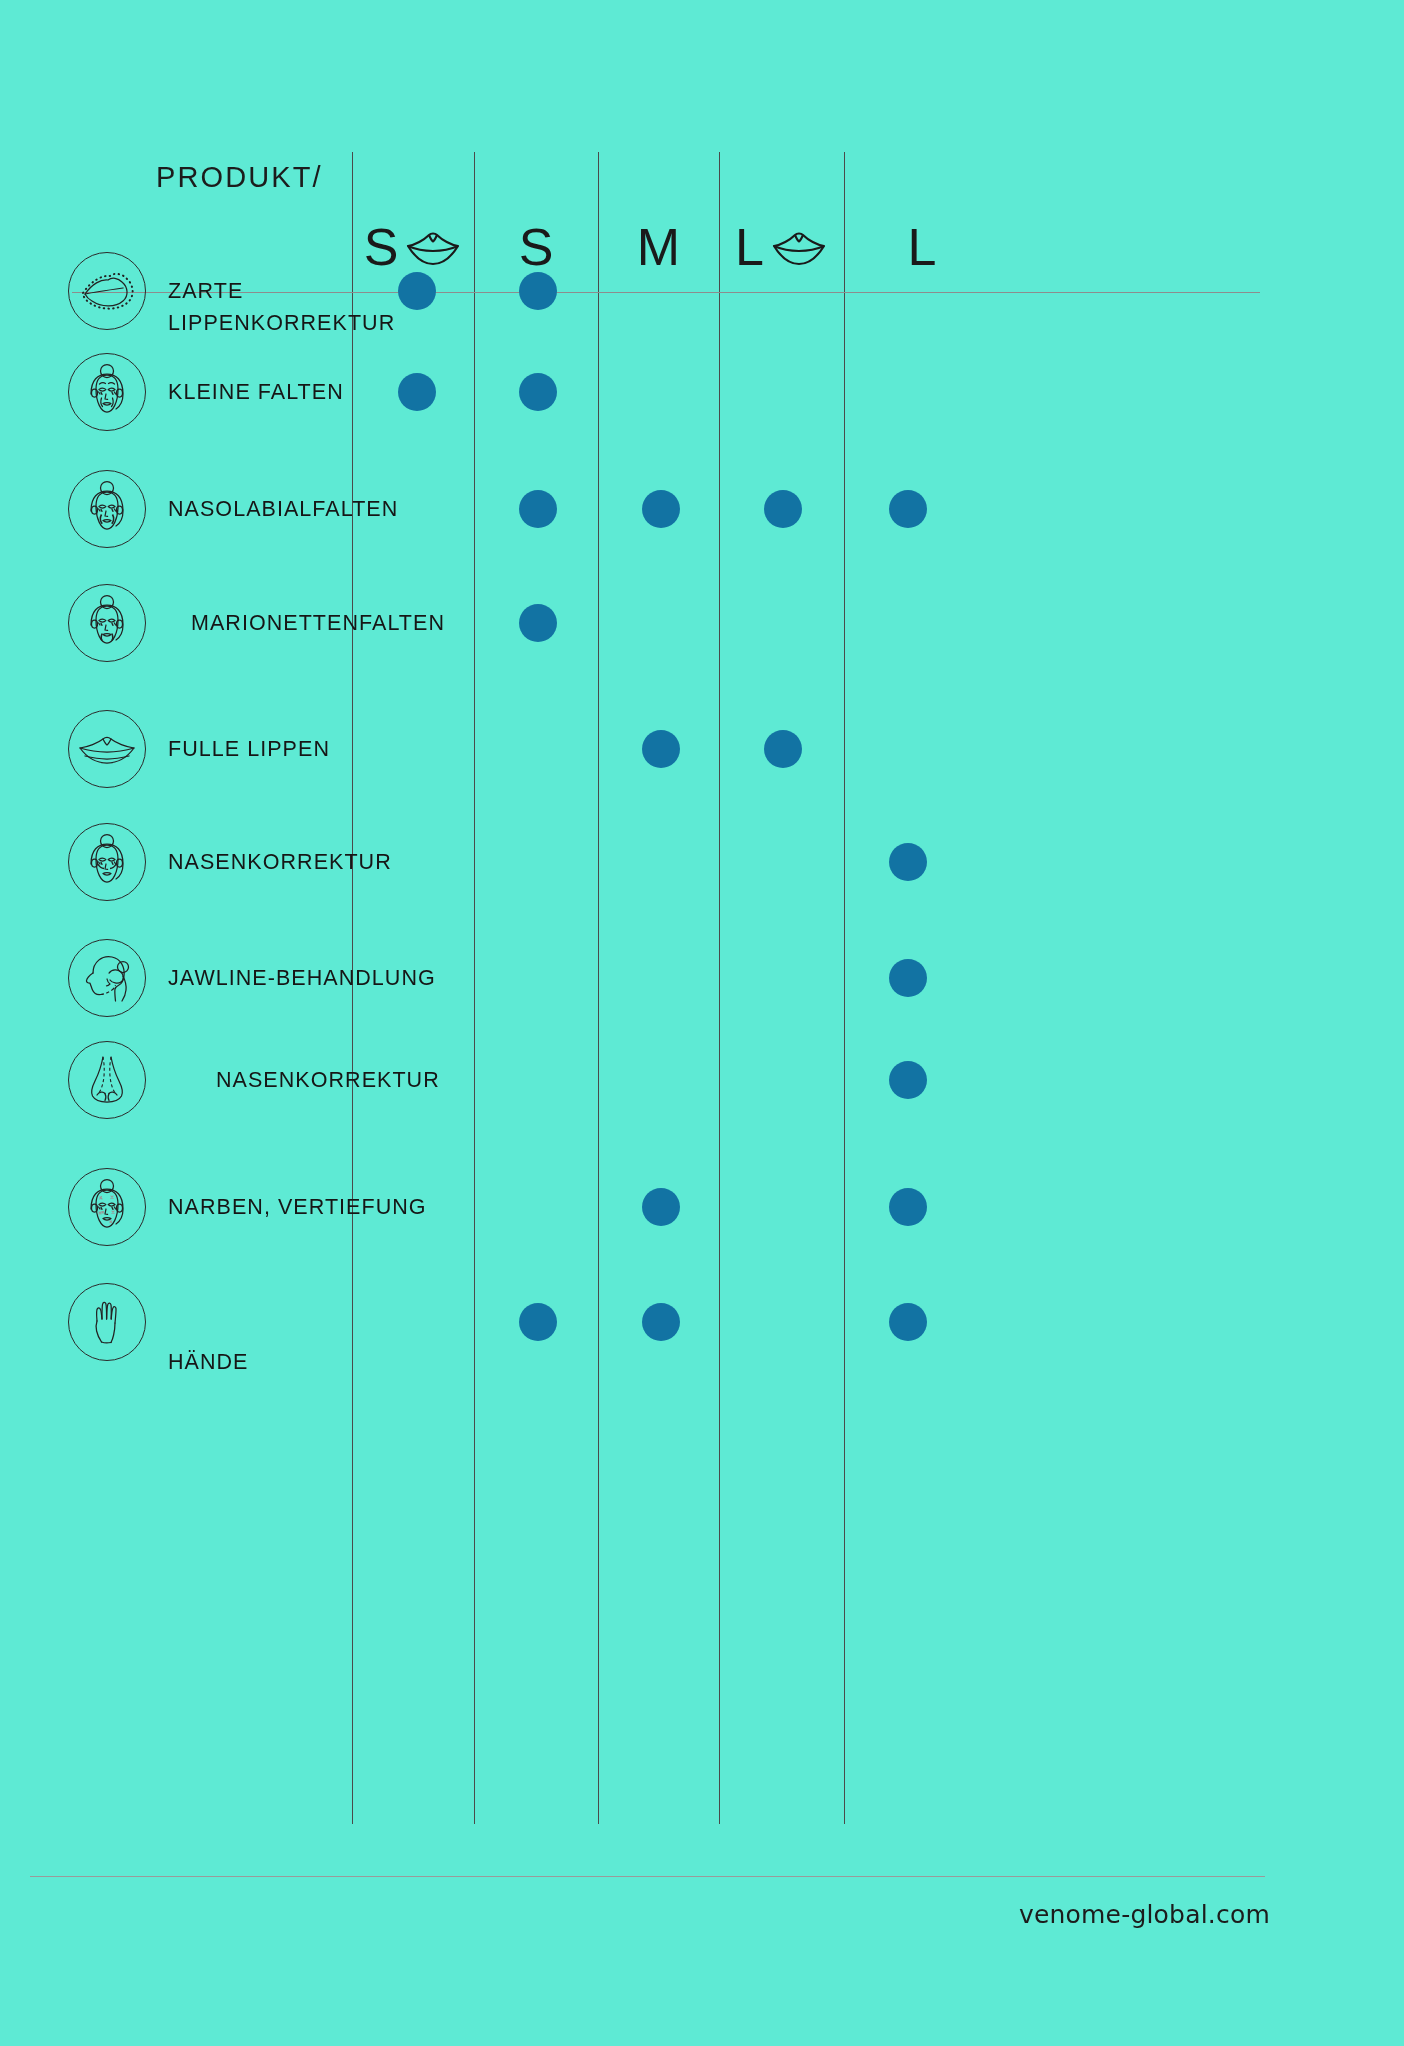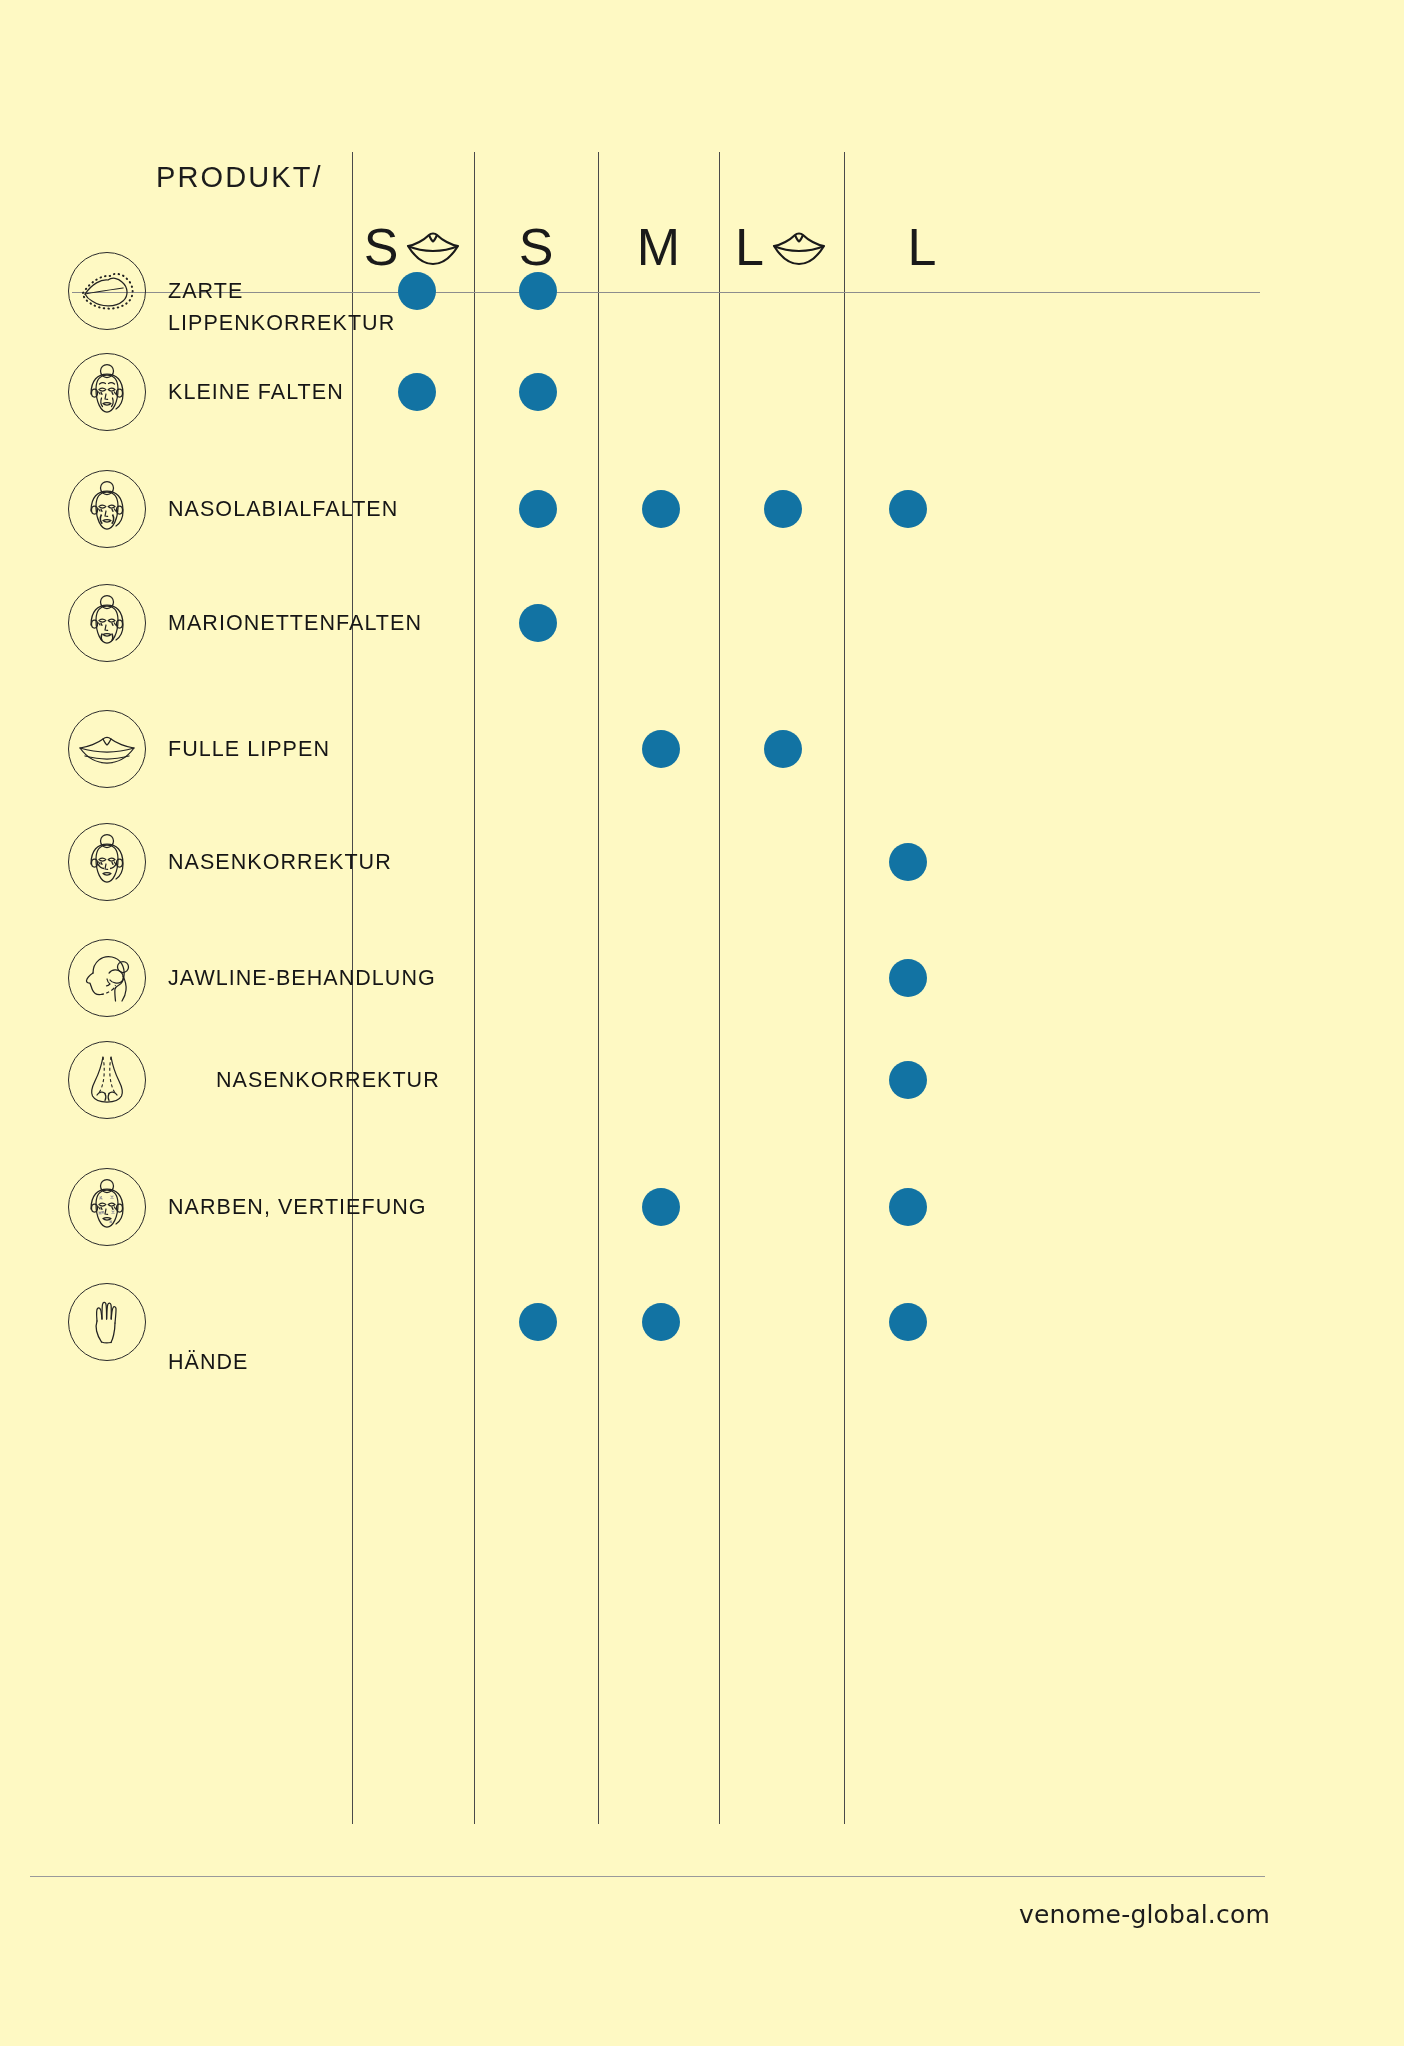--- a/index.html
+++ b/index.html
@@ -14,21 +14,21 @@
     color: #1a1a1a;
     position: relative;
     overflow: hidden;
   }
 
   #sheet {
     position: absolute;
     left: 0; top: 0;
     width: 1404px;
     height: 2046px;
-    background: #fef9c3;
+    background: #5eead4;
   }
 
   
   .matrix {
     position: absolute;
     left: 72px;
     top: 112px;
     width: 1188px;
     height: 1690px;
   }
@@ -272,21 +272,21 @@
       <ellipse cx="39.5" cy="31" rx="3" ry="4" fill="none" stroke="#222" stroke-width="1.25" stroke-linecap="round" stroke-linejoin="round"></ellipse>
       <path d="M19 27.5 C21 26 24 26 25.8 27.5 C24 29.5 21 29.5 19 27.5 Z" fill="none" stroke="#222" stroke-width="1.25" stroke-linecap="round" stroke-linejoin="round"></path>
       <path d="M28.2 27.5 C30 26 33 26 35 27.5 C33 29.5 30 29.5 28.2 27.5 Z" fill="none" stroke="#222" stroke-width="1.25" stroke-linecap="round" stroke-linejoin="round"></path>
       <path d="M18.6 30 L20 32 M21 30.4 L22 32.4 M32 30.4 L33 32.4 M34.4 30 L35.6 32" fill="none" stroke="#222" stroke-width="1.25" stroke-linecap="round" stroke-linejoin="round"></path>
       <path d="M26 32 L25 37 L27.6 37.4" fill="none" stroke="#222" stroke-width="1.25" stroke-linecap="round" stroke-linejoin="round"></path>
       <path d="M23 41.5 C25 40.3 29 40.3 31 41.5 C29 43.5 25 43.5 23 41.5 Z" fill="none" stroke="#222" stroke-width="1.25" stroke-linecap="round" stroke-linejoin="round"></path>
       <path d="M22.2 40.5 C21 43 21 45.8 22 47.5" fill="none" stroke="#222" stroke-width="1.6"></path>
       <path d="M31.8 40.5 C33 43 33 45.8 32 47.5" fill="none" stroke="#222" stroke-width="1.6"></path>
     </svg>
           </div>
-          <div class="row-label" style="top: -16px;">
+          <div class="row-label" style="top: -16px; text-align: center;">
             <div>MARIONETTENFALTEN</div>
           </div>
           <div class="dot" style="left: 447px; top: -19px; background: rgb(18, 115, 163);"></div>
         </div>
         <div class="row" style="top: 637px;">
           <div class="row-icon" style="top: -39px;">
             <svg width="62" height="36" viewBox="0 0 62 36">
       <path d="M4 17 C12 16 22 12 27 8 C29.5 6 32.5 6 35 8 C40 12 50 16 58 17 C50 28 40 32 31 32 C22 32 12 28 4 17 Z" fill="none" stroke="#222" stroke-width="1.25" stroke-linecap="round" stroke-linejoin="round"></path>
       <path d="M4 17 C14 20 22 21 31 21 C40 21 48 20 58 17" fill="none" stroke="#222" stroke-width="1.25" stroke-linecap="round" stroke-linejoin="round"></path>
       <path d="M27 8 C28.5 11 29.5 13 31 14 C32.5 13 33.5 11 35 8" fill="none" stroke="#222" stroke-width="1.25" stroke-linecap="round" stroke-linejoin="round"></path>

